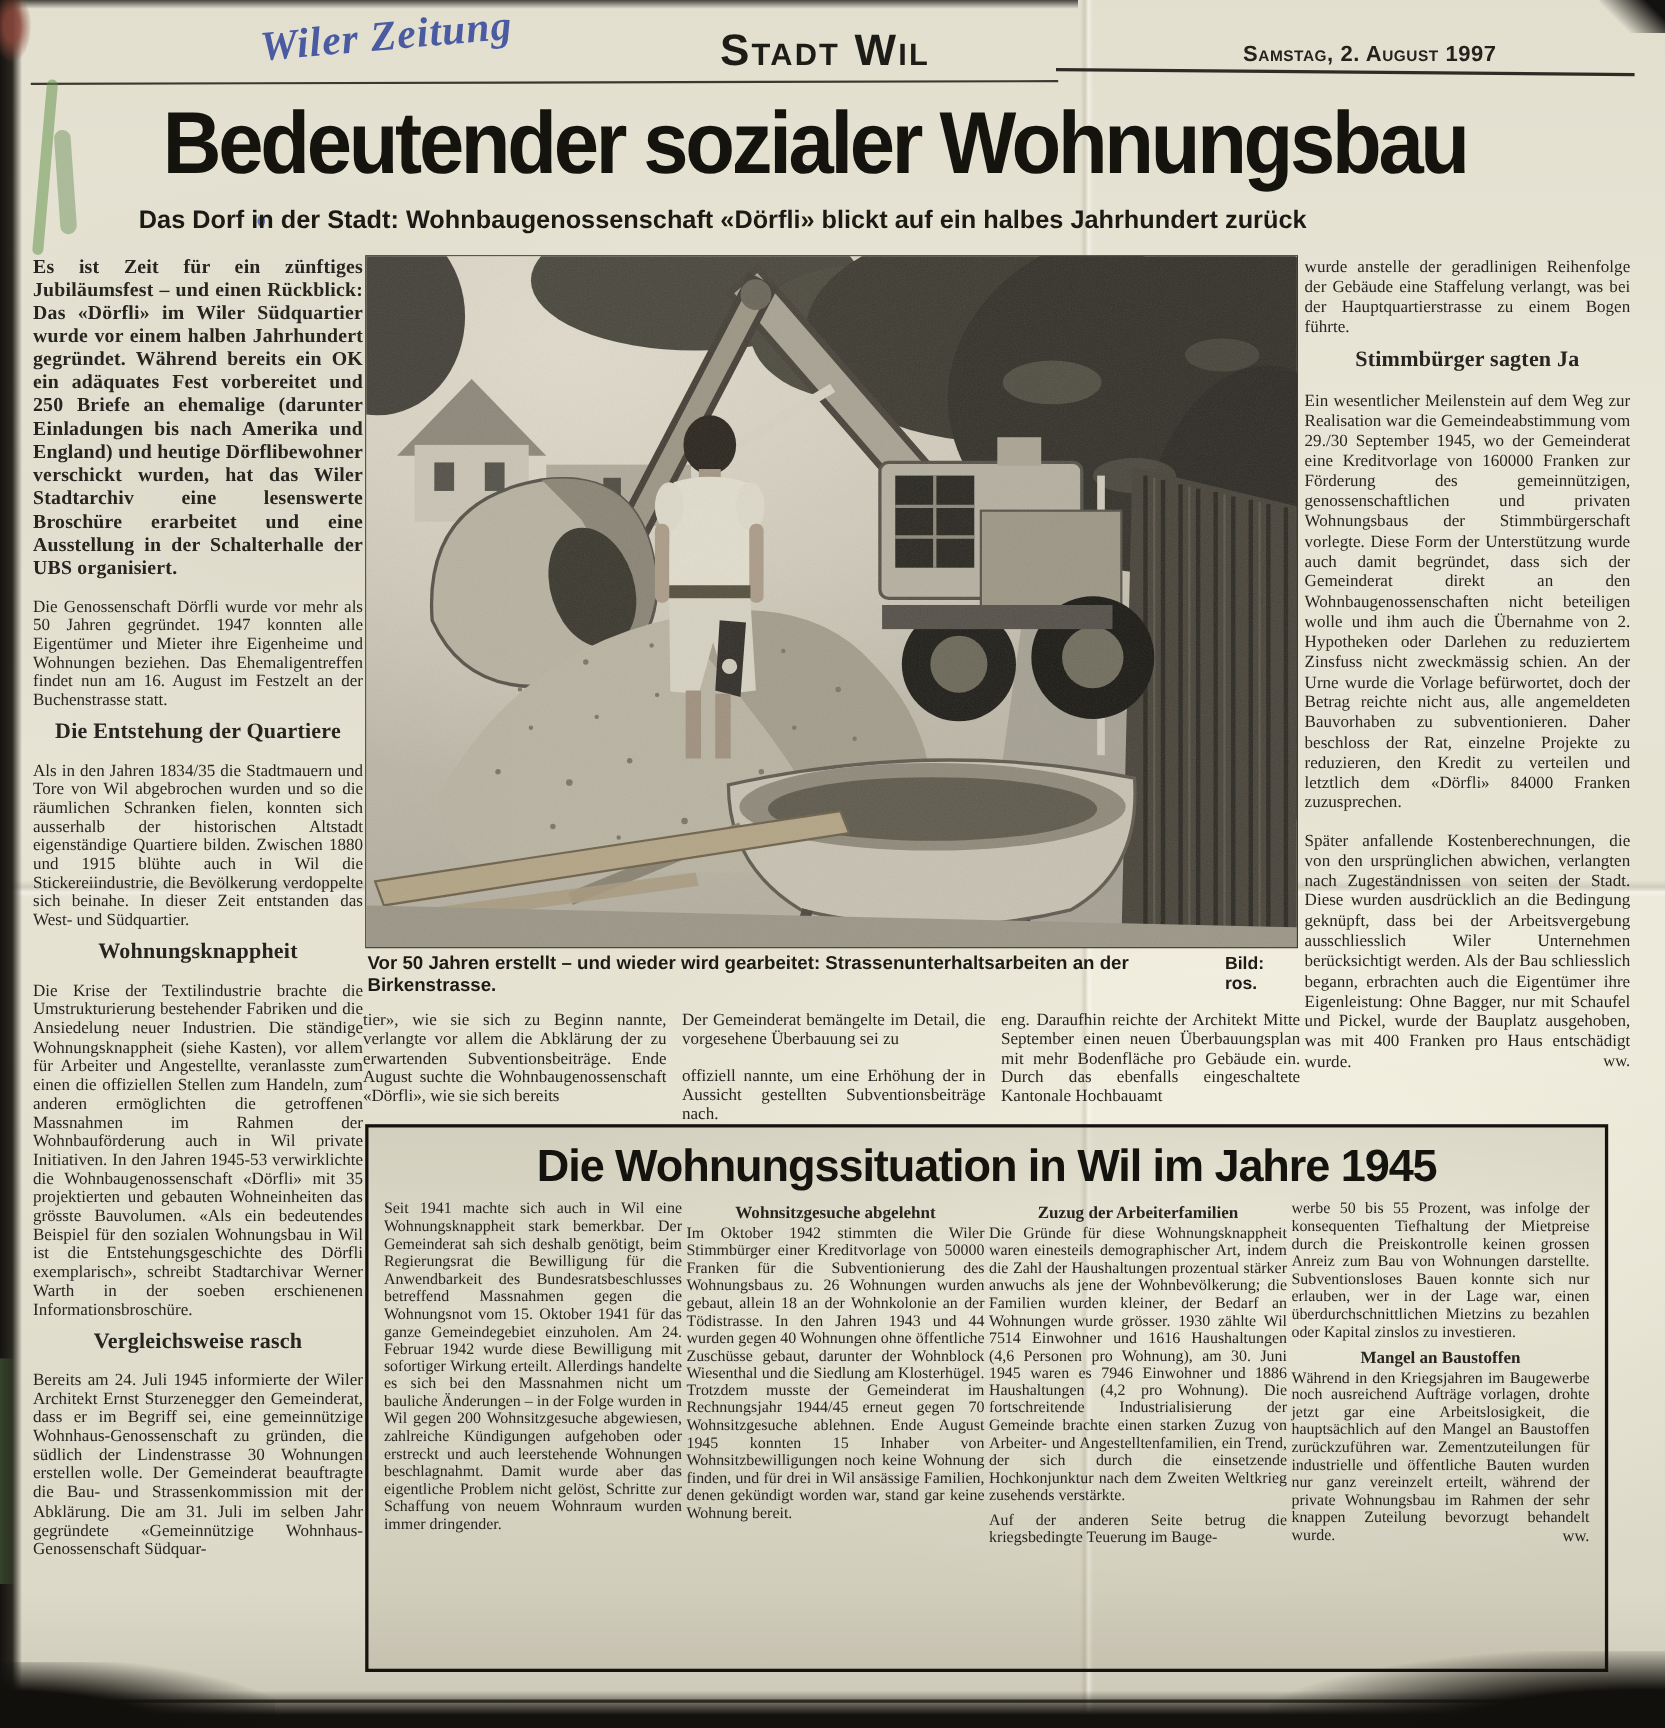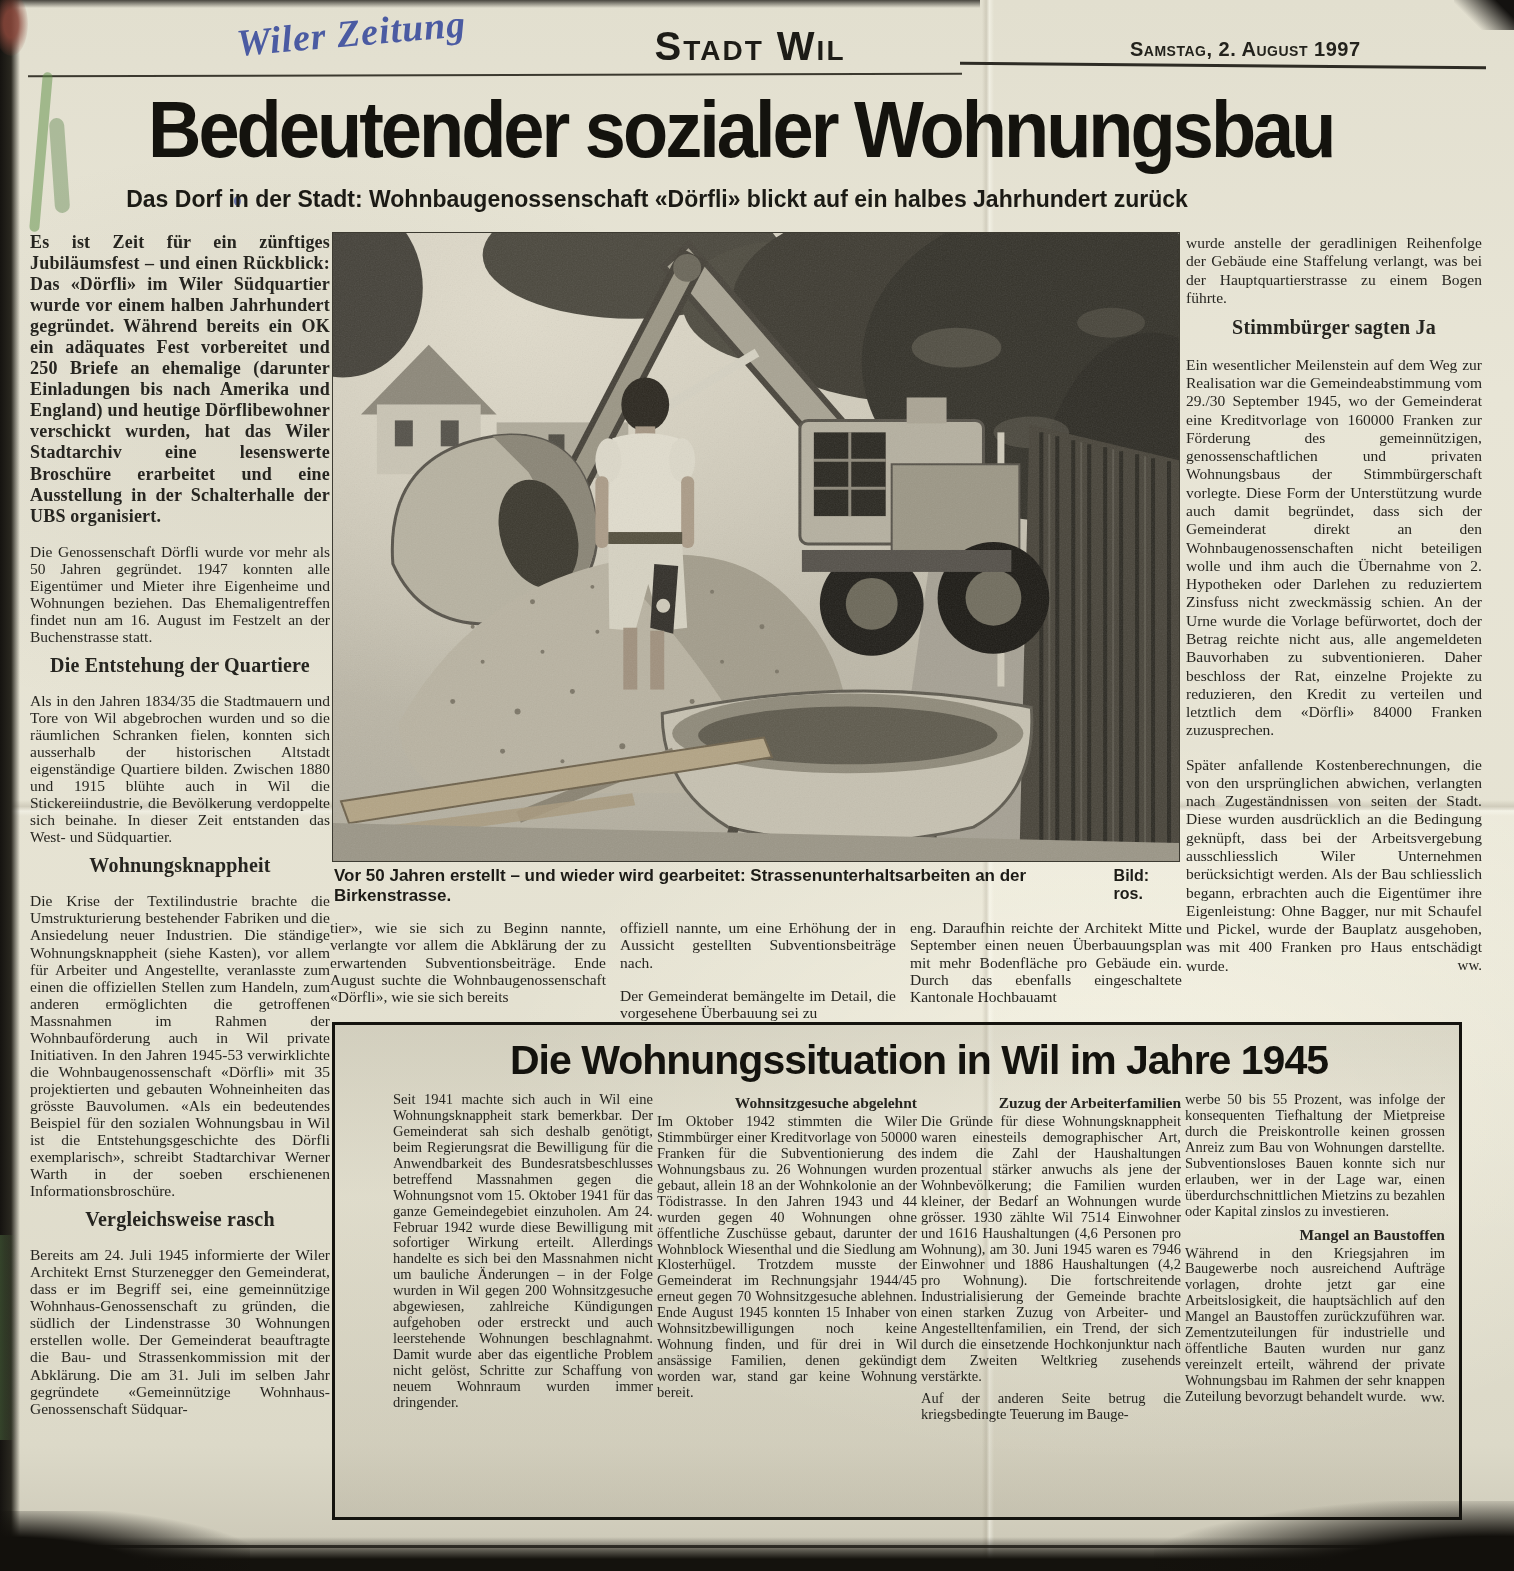--- a/index.html
+++ b/index.html
@@ -74,28 +74,28 @@
   .photo{position:absolute;left:332px;top:232px;width:848px;height:630px;
     border:1px solid #3c3a31;box-sizing:border-box;background:#c7c2b2;}
   .photo svg{display:block;width:100%;height:100%;}
   .caption-row{position:absolute;left:334px;top:866px;width:846px;display:flex;
     justify-content:space-between;align-items:baseline;
     font-family:"Liberation Sans",sans-serif;font-weight:bold;font-size:17px;color:#1c1b16;}
   .credit{font-weight:bold;font-size:16px;}
   
   .infobox{position:absolute;left:332px;top:1022px;width:1130px;height:498px;
     border:3px solid #14130e;box-sizing:border-box;
-    background:linear-gradient(180deg,rgba(150,145,125,0.22),rgba(205,200,180,0.08) 35%,rgba(150,143,122,0.20));padding-left:44px;}
+    background:linear-gradient(180deg,rgba(150,145,125,0.22),rgba(205,200,180,0.08) 35%,rgba(150,143,122,0.20));}
   .infobox-title{margin:12px 10px 4px 10px;text-align:center;
     font-family:"Liberation Sans",sans-serif;font-weight:bold;font-size:41px;
     letter-spacing:-1px;color:#14130e;}
   .infobox-cols{display:flex;gap:4px;padding:4px 14px 0 14px;height:404px;overflow:hidden;}
   .infobox-col{flex:1;text-align:justify;font-size:14.5px;line-height:1.1;}
   .infobox-col p{margin:0 0 6px 0;}
-  .infobox-col h4{font-size:15.5px;font-weight:bold;margin:2px 0 3px 0;text-align:right;}
+  .infobox-col h4{font-size:15.5px;font-weight:bold;margin:2px 0 3px 0;text-align:center;}
   .bottom-rule{position:absolute;left:30px;top:1545px;width:1450px;height:3px;background:#1c1a14;opacity:.8;}
 </style>
 </head>
 <body>
 
 <div class="paper">
 
   <div class="fold-v"></div>
   <div class="fold-h"></div>
   <div class="sheen-br"></div>
@@ -252,22 +252,22 @@
 
   <div class="caption-row">
     <span>Vor 50 Jahren erstellt – und wieder wird gearbeitet: Strassenunterhaltsarbeiten an der Birkenstrasse.</span>
     <span class="credit">Bild: ros.</span>
   </div>
 
   <div class="col col-mid body-text" style="left:330px;width:276px;">
     <p>tier», wie sie sich zu Beginn nannte, verlangte vor allem die Abklärung der zu erwartenden Subventionsbeiträge. Ende August suchte die Wohnbaugenossenschaft «Dörfli», wie sie sich bereits</p>
   </div>
   <div class="col col-mid body-text" style="left:620px;width:276px;">
+    <p>Der Gemeinderat bemängelte im Detail, die vorgesehene Überbauung sei zu</p>
     <p>offiziell nannte, um eine Erhöhung der in Aussicht gestellten Subventionsbeiträge nach.</p>
-    <p>Der Gemeinderat bemängelte im Detail, die vorgesehene Überbauung sei zu</p>
   </div>
   <div class="col col-mid body-text" style="left:910px;width:272px;">
     <p>eng. Daraufhin reichte der Architekt Mitte September einen neuen Überbauungsplan mit mehr Bodenfläche pro Gebäude ein. Durch das ebenfalls eingeschaltete Kantonale Hochbauamt</p>
   </div>
 
   <div class="col col-right body-text">
     <p>wurde anstelle der geradlinigen Reihenfolge der Gebäude eine Staffelung verlangt, was bei der Hauptquartierstrasse zu einem Bogen führte.</p>
     <h3>Stimmbürger sagten Ja</h3>
     <p>Ein wesentlicher Meilenstein auf dem Weg zur Realisation war die Gemeindeabstimmung vom 29./30 September 1945, wo der Gemeinderat eine Kreditvorlage von 160000 Franken zur Förderung des gemeinnützigen, genossenschaftlichen und privaten Wohnungsbaus der Stimmbürgerschaft vorlegte. Diese Form der Unterstützung wurde auch damit begründet, dass sich der Gemeinderat direkt an den Wohnbaugenossenschaften nicht beteiligen wolle und ihm auch die Übernahme von 2. Hypotheken oder Darlehen zu reduziertem Zinsfuss nicht zweckmässig schien. An der Urne wurde die Vorlage befürwortet, doch der Betrag reichte nicht aus, alle angemeldeten Bauvorhaben zu subventionieren. Daher beschloss der Rat, einzelne Projekte zu reduzieren, den Kredit zu verteilen und letztlich dem «Dörfli» 84000 Franken zuzusprechen.</p>
     <p><span>Später anfallende Kostenberechnungen, die von den ursprünglichen abwichen, verlangten nach Zugeständnissen von seiten der Stadt. Diese wurden ausdrücklich an die Bedingung geknüpft, dass bei der Arbeitsvergebung ausschliesslich Wiler Unternehmen berücksichtigt werden. Als der Bau schliesslich begann, erbrachten auch die Eigentümer ihre Eigenleistung: Ohne Bagger, nur mit Schaufel und Pickel, wurde der Bauplatz ausgehoben, was mit 400 Franken pro Haus entschädigt wurde.</span> <span class="sig">ww.</span></p>

